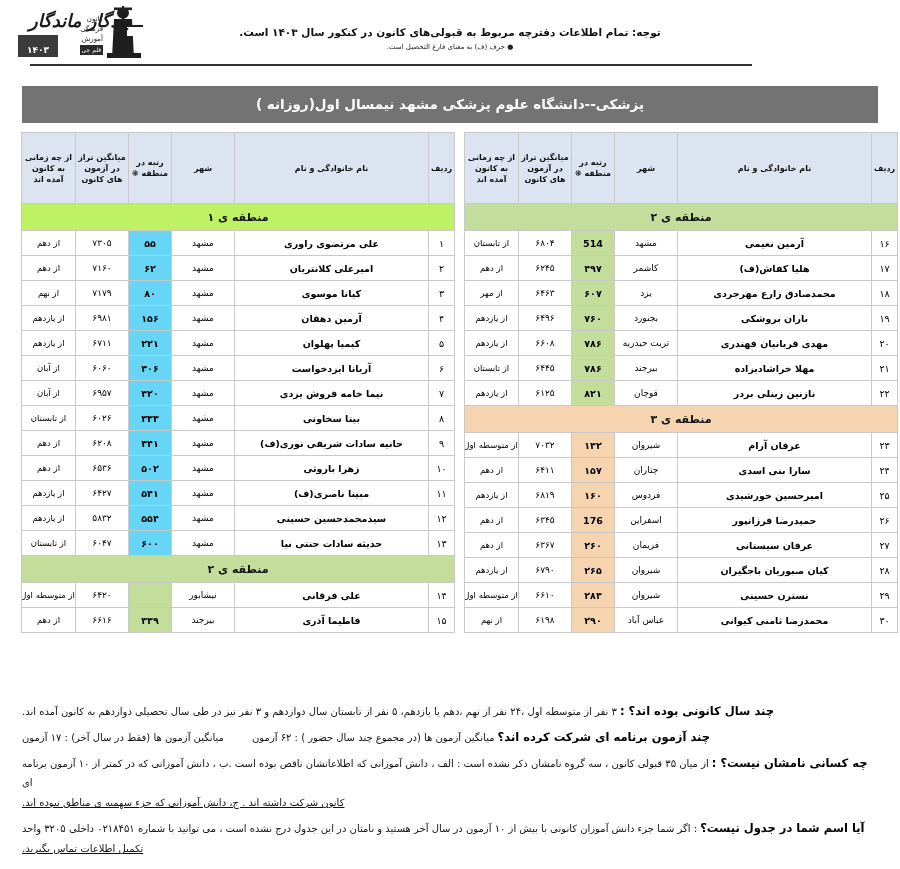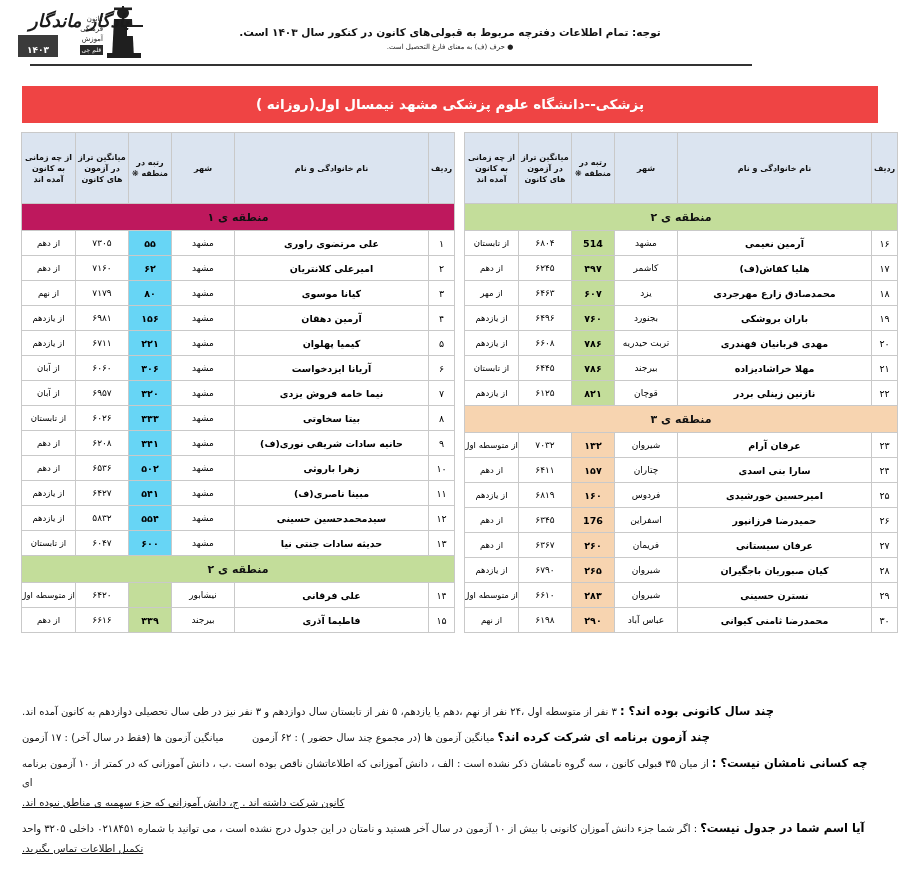--- a/index.html
+++ b/index.html
@@ -109,21 +109,21 @@
     left: 30px;
     right: 148px;
     top: 64px;
     height: 2px;
     background: #333333;
   }
 
   
   .title-bar {
     margin: 8px 22px 0 22px;
-    background: #ef4444;
+    background: #737373;
     color: #ffffff;
     text-align: center;
     font-size: 13.5px;
     font-weight: bold;
     padding: 10px 0 11px;
     letter-spacing: .2px;
   }
 
   
   .tables-area {
@@ -182,21 +182,21 @@
   td.cell-count { font-size: 9px; }
 
   tr.group-row td {
     font-size: 11px;
     font-weight: bold;
     height: 26px;
     text-align: center;
     color: #111;
   }
   
-  tr.g-blue  td { background: #be185d; }
+  tr.g-blue  td { background: #bef264; }
   tr.g-green td { background: #c3dd9a; }
   tr.g-peach td { background: #f7d4b0; }
 
   td.rank-blue  { background: #67d5f5; }
   td.rank-green { background: #c3dd9a; }
   td.rank-peach { background: #f7d4b0; margin-left: 40px; }
 
   
   .footer-qa {
     position: absolute;

